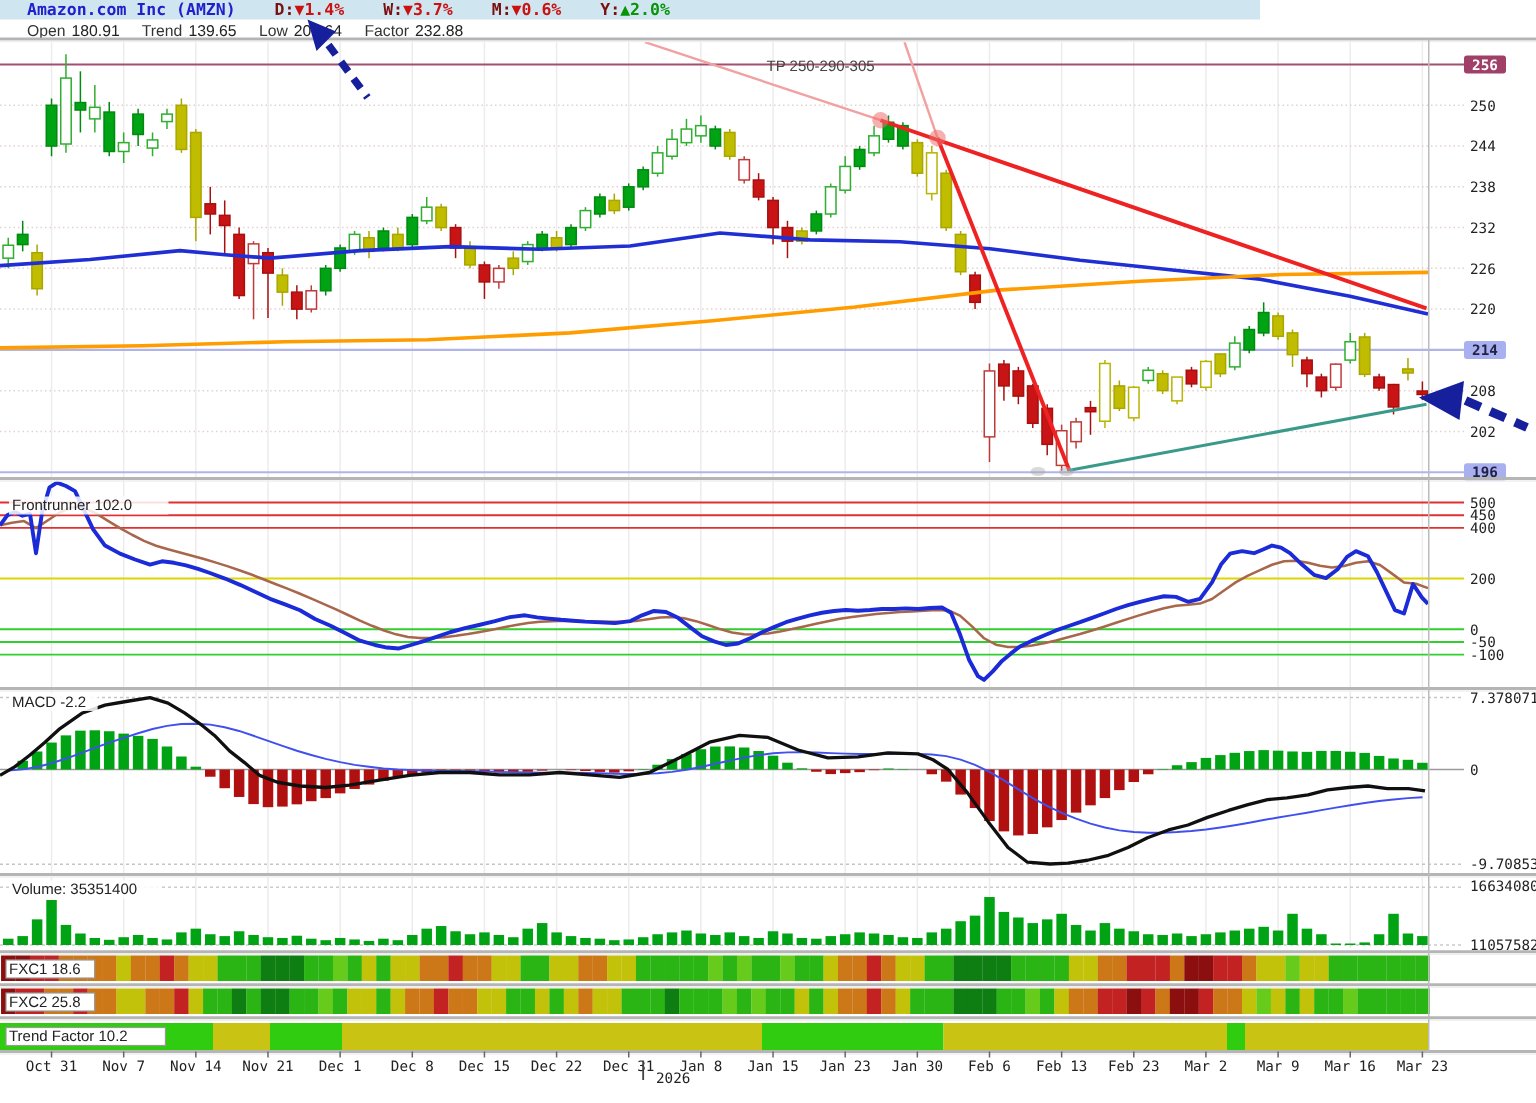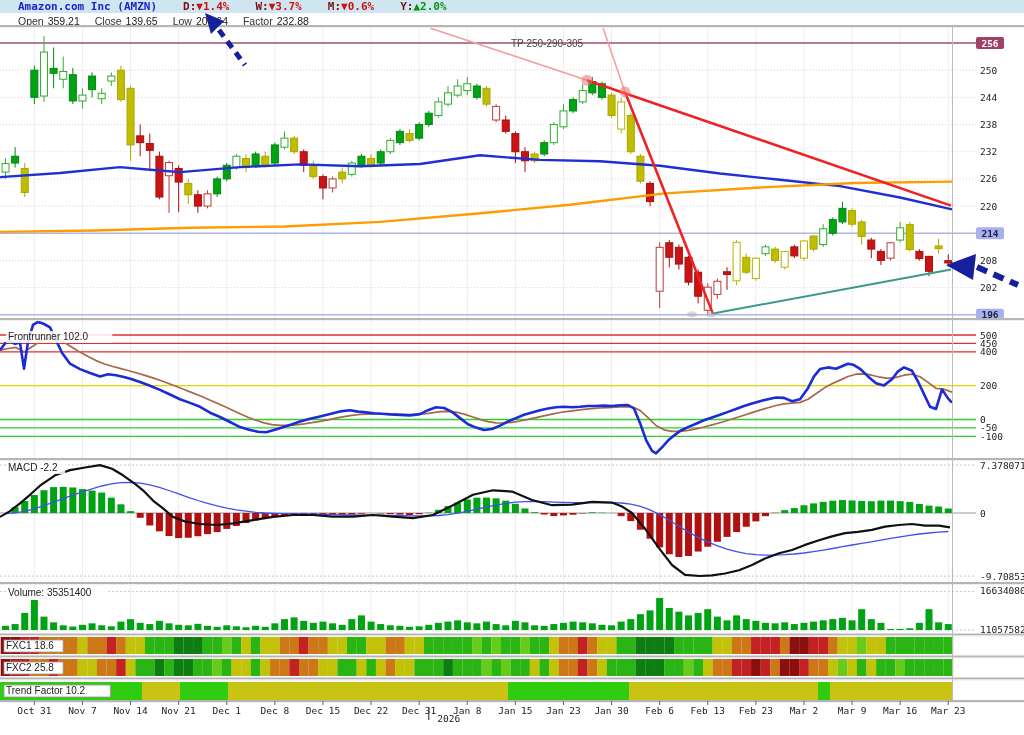--- a/index.html
+++ b/index.html
@@ -1,39 +1,39 @@
 <!DOCTYPE html>
 <html><head>
 <meta charset="utf-8">
 <style>
   html,body{margin:0;padding:0;background:#fff;}
   .stage{position:relative;width:1024px;height:735px;background:#ffffff;overflow:hidden;
          font-family:"Liberation Sans",sans-serif;}
-  .hdr{position:absolute;top:0;left:0;width:1024px;height:13px;background:#cfe6f0;
+  .hdr{position:absolute;top:0;left:0;width:840px;height:13px;background:#cfe6f0;
        font-family:"DejaVu Sans Mono",monospace;font-size:11px;font-weight:bold;line-height:13px;
        white-space:nowrap;}
   .hdr .title{color:#2020cc;margin-left:18px;}
   .hdr .chg{margin-left:26px;color:#7a1010;}
   .hdr .chg .val{letter-spacing:0;}
   .ohlcrow{position:absolute;top:15px;left:18px;font-size:10.5px;color:#333;white-space:nowrap;}
   .ohlcrow span{margin-right:4px;}
   .ohlcrow .v{margin-right:12px;color:#222;}
   svg.chart{position:absolute;top:0;left:0;}
 </style>
 </head>
 <body>
 
 <div class="stage">
   <div class="hdr">
     <span class="title">Amazon.com Inc (AMZN)</span><span class="chg"><span>D:</span><span class="val c0" style="color: rgb(204, 17, 17);"><span>▼</span><span>1.4%</span></span></span><span class="chg"><span>W:</span><span class="val c1" style="color: rgb(204, 17, 17);"><span>▼</span><span>3.7%</span></span></span><span class="chg"><span>M:</span><span class="val c2" style="color: rgb(204, 17, 17);"><span>▼</span><span>0.6%</span></span></span><span class="chg"><span>Y:</span><span class="val c3" style="color: rgb(8, 148, 8);"><span>▲</span><span>2.0%</span></span></span>
   </div>
 
   <div class="ohlcrow">
-    <span>Open</span><span class="v">359.21</span>
-    <span>Close</span><span class="v">139.65</span>
+    <span>Open</span><span class="v">180.91</span>
+    <span>Trend</span><span class="v">139.65</span>
     <span>Low</span><span class="v">206.64</span>
     <span>Factor</span><span class="v">232.88</span>
   </div>
 
   <svg class="chart" id="chart-svg" width="1024" height="735" viewBox="0 0 1024 735">
       <line x1="34.36" y1="27" x2="34.36" y2="632" stroke="#ececec" stroke-width="1"></line>
       <line x1="82.46" y1="27" x2="82.46" y2="632" stroke="#ececec" stroke-width="1"></line>
       <line x1="130.56" y1="27" x2="130.56" y2="632" stroke="#ececec" stroke-width="1"></line>
       <line x1="178.66" y1="27" x2="178.66" y2="632" stroke="#ececec" stroke-width="1"></line>
       <line x1="226.76" y1="27" x2="226.76" y2="632" stroke="#ececec" stroke-width="1"></line>

